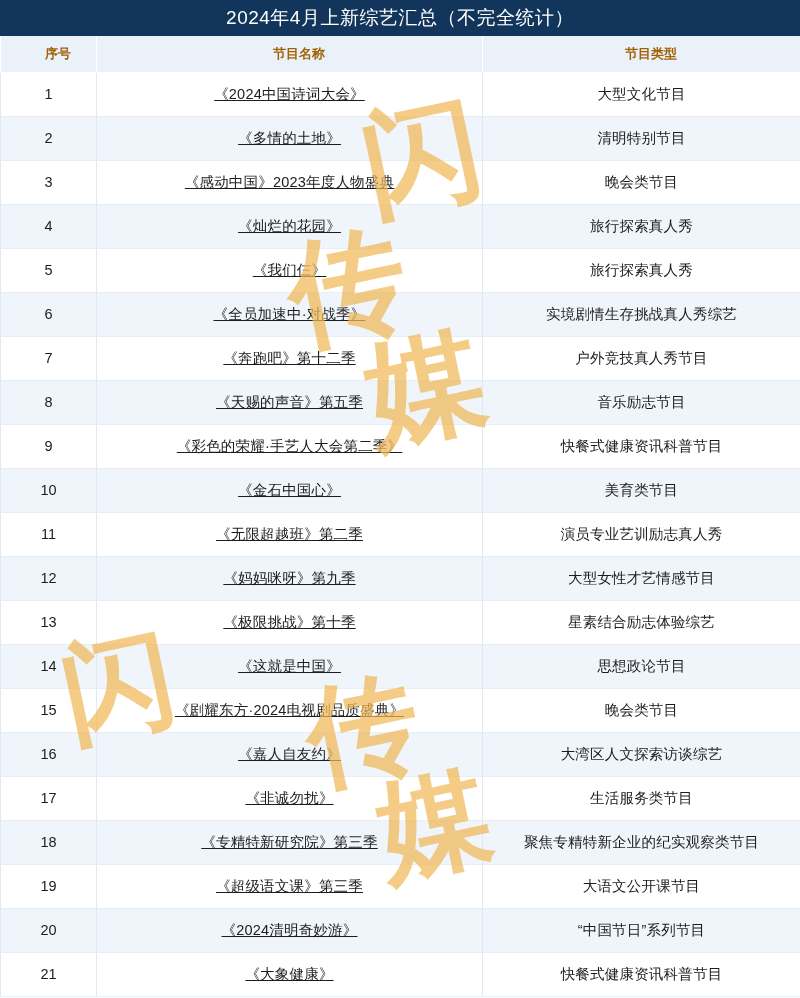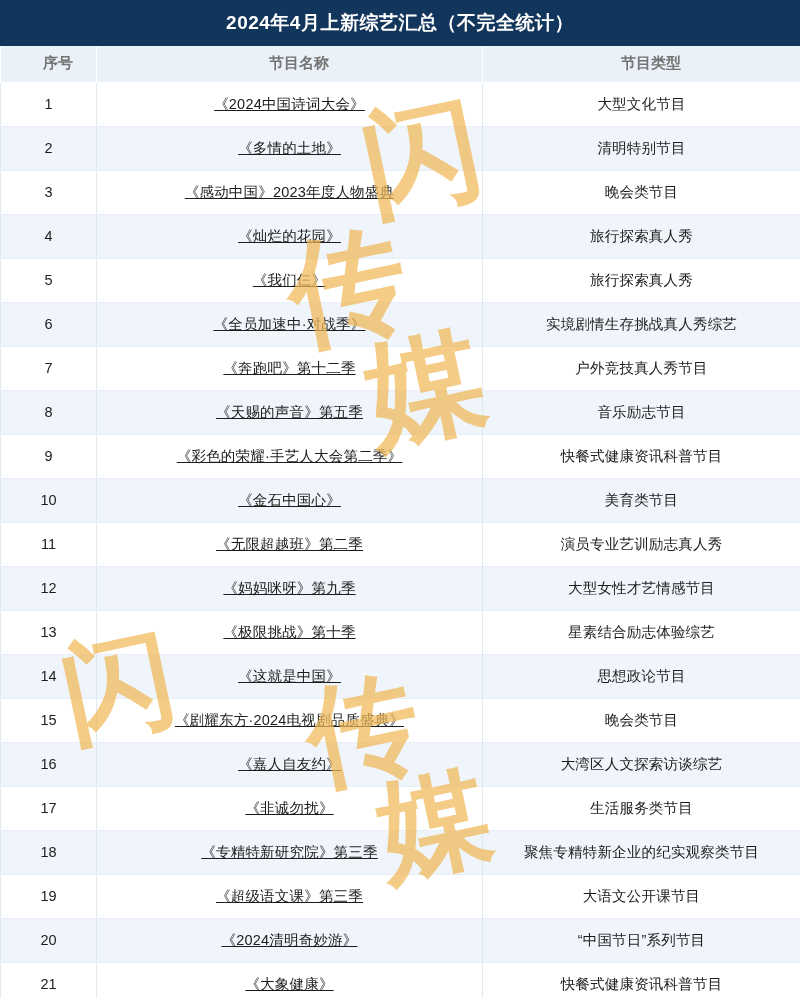--- a/index.html
+++ b/index.html
@@ -15,46 +15,46 @@
   }
   .page {
     position: relative;
     width: 800px;
     min-height: 998px;
     overflow: hidden;
     background: #ffffff;
   }
   
   .title-bar {
-    height: 46px;
+    height: 36px;
     background: #12355b;
     color: #ffffff;
     display: flex;
     align-items: center;
     justify-content: center;
     font-size: 19px;
-    font-weight: bold;
+    font-weight: normal;
     letter-spacing: 0.5px;
   }
   
   table.grid {
     width: 800px;
     border-collapse: collapse;
     table-layout: fixed;
   }
   table.grid col.c1 { width: 96px; }
   table.grid col.c2 { width: 386px; }
   table.grid col.c3 { width: 318px; }
 
   table.grid th {
     height: 36px;
     background: #eaf1f8;
-    font-size: 15px;
+    font-size: 13px;
     font-weight: bold;
-    color: #737373;
+    color: #a16207;
     border: 1px solid #ffffff;
     border-top: none;
     padding-left: 20px;
   }
   table.grid td {
     height: 44px;
     font-size: 14.5px;
     text-align: center;
     vertical-align: middle;
     border: 1px solid #ffffff;

